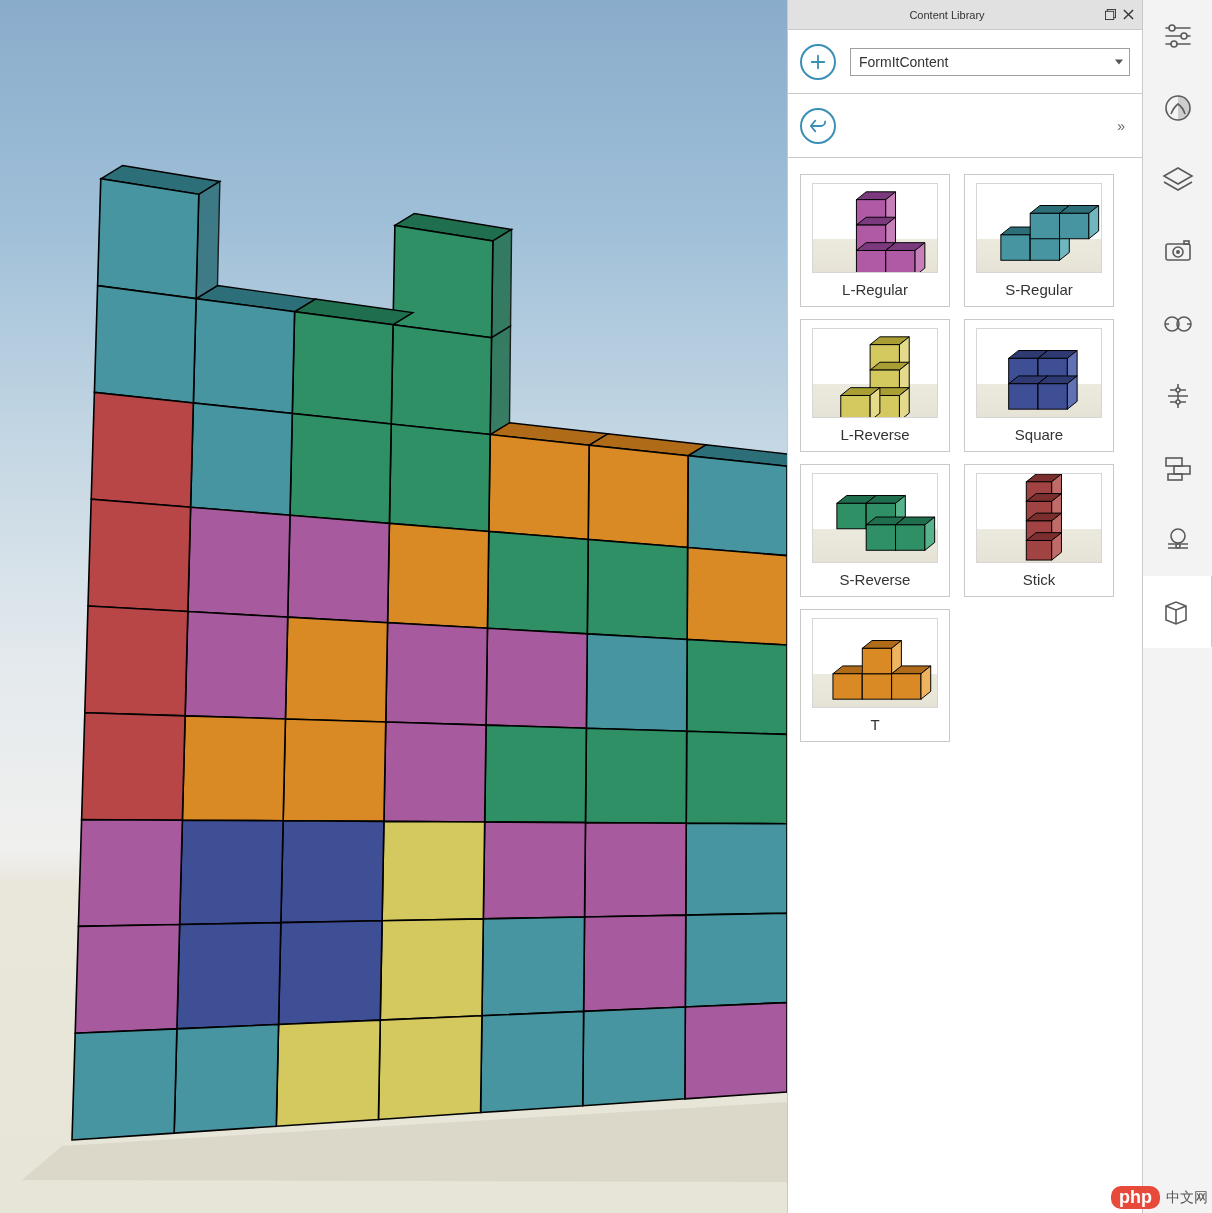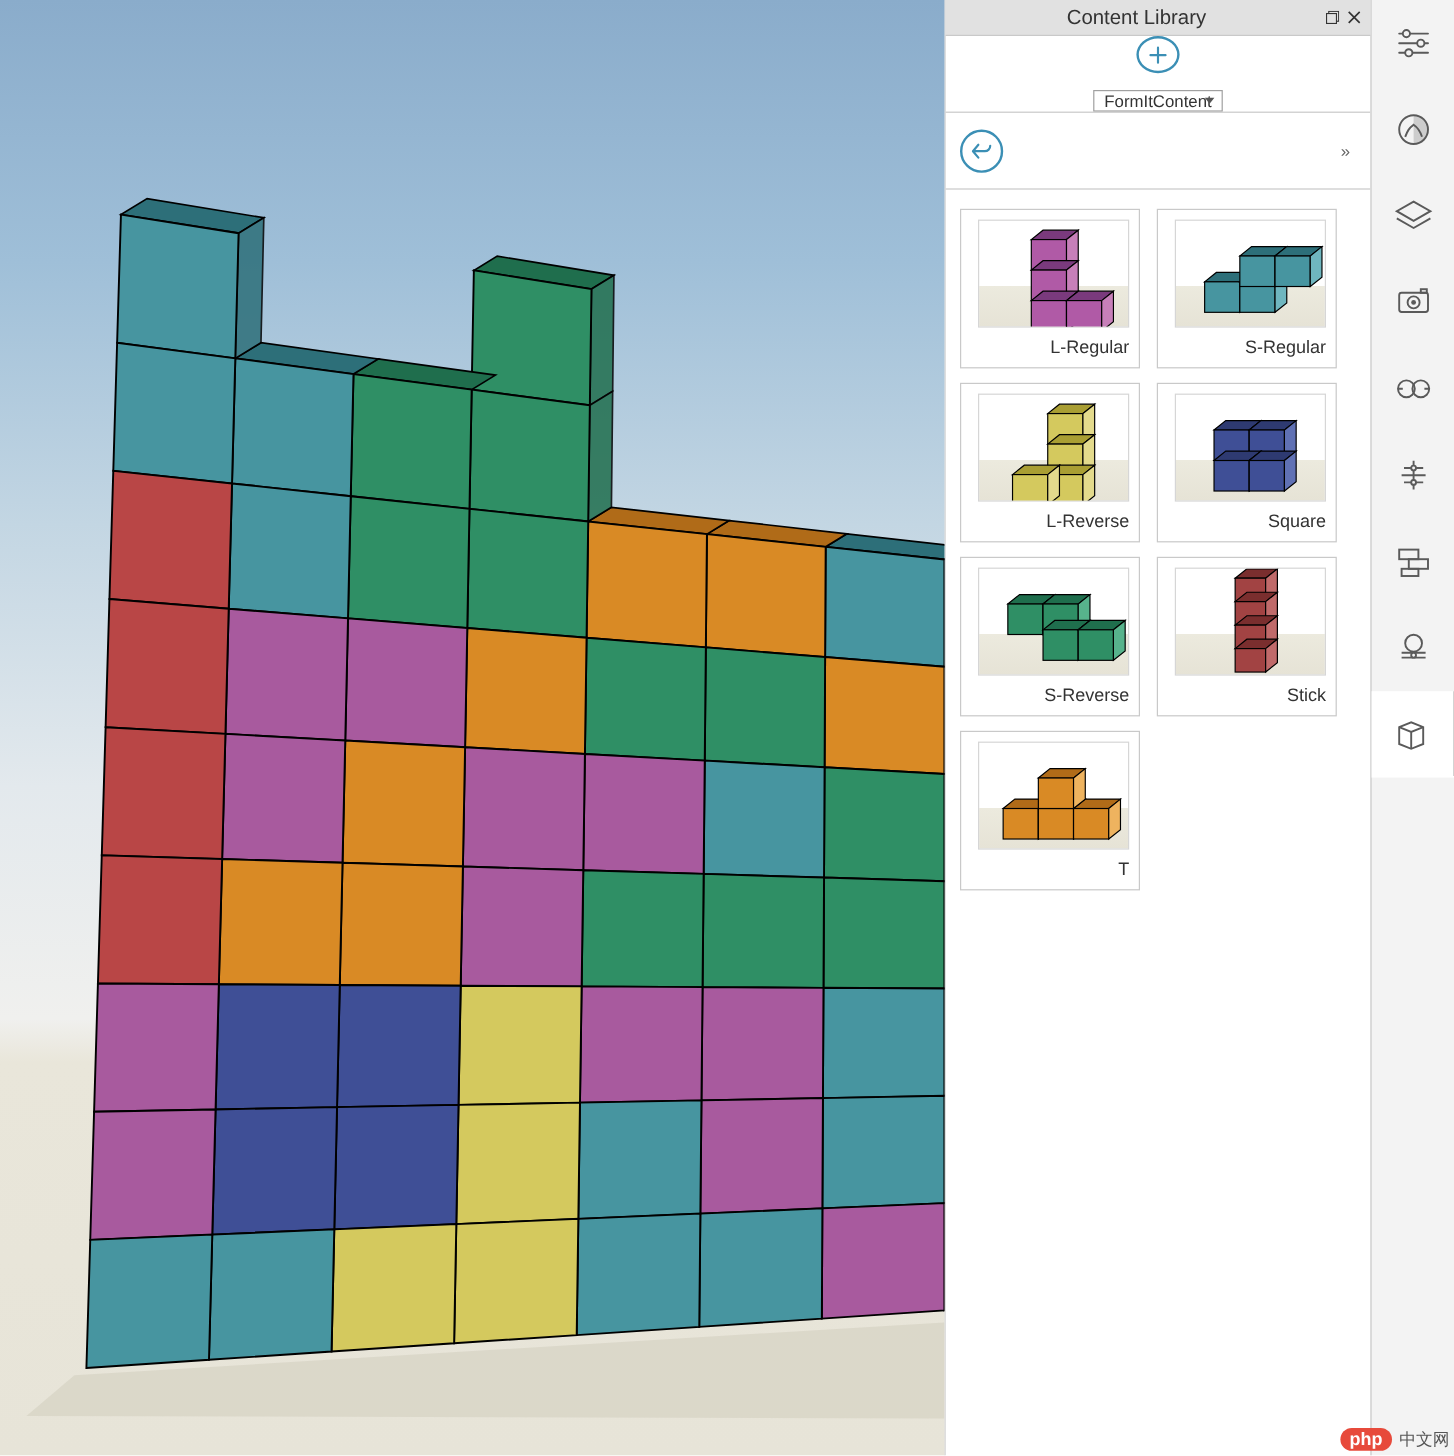--- a/index.html
+++ b/index.html
@@ -34,39 +34,38 @@
     border-bottom: 1px solid #c9c9c9;
     display: flex;
     align-items: center;
     padding: 0 6px;
     position: relative;
   }
   .panel-titlebar .title {
     flex: 1;
     text-align: center;
     color: #333;
-    font-size: 17px;
+    font-size: 11px;
   }
   .panel-titlebar .winbtn {
     width: 16px; height: 16px;
     display:flex; align-items:center; justify-content:center;
     color:#333; cursor:pointer;
     margin-left:2px;
   }
   .panel-titlebar .winbtn svg { width:11px; height:11px; }
 
   
   .panel-toolbar {
     height: 64px;
     display:flex;
     align-items:center;
     padding: 0 12px;
     gap: 14px;
     border-bottom: 1px solid #c9c9c9;
-    flex-direction: column;
   }
   .round-btn {
     width: 36px; height: 36px;
     border: 2px solid #3b8fb5;
     border-radius: 50%;
     display:flex; align-items:center; justify-content:center;
     color:#3b8fb5;
     cursor:pointer;
     background:#fff;
   }
@@ -118,21 +117,21 @@
     grid-template-columns: repeat(2, 150px);
     gap: 12px 14px;
     justify-content: start;
   }
   .lib-item {
     border:1px solid #c9c9c9;
     background:#fff;
     padding:8px;
     display:flex;
     flex-direction:column;
-    align-items:flex-end;
+    align-items:center;
     gap:8px;
     cursor:pointer;
   }
   .thumb {
     width:126px; height:90px;
     border:1px solid #d6d6d6;
     background: linear-gradient(to bottom, #ffffff 0%, #ffffff 62%, #eceade 62%, #e6e3d6 100%);
     display:flex; align-items:center; justify-content:center;
   }
   .thumb svg { width:100%; height:100%; }
@@ -156,21 +155,21 @@
   .rail-btn svg { width:32px; height:32px; stroke:#5a5a5a; fill:none; stroke-width:1.6; }
 
   
   .watermark {
     position:absolute; right:4px; bottom:4px;
     display:flex; align-items:center; gap:6px;
     font-size:14px; color:#555;
   }
   .watermark .pill {
     background:#e74a3b; color:#fff; font-weight:bold;
-    border-radius:10px; padding:1px 8px; font-size:15px;
+    border-radius:10px; padding:1px 8px; font-size:18px;
   }
 </style>
 </head>
 <body>
 
 <div class="app">
 
   <div class="viewport">
     <svg id="scene-svg" viewBox="0 0 787 1213">
         <polygon points="22,1180 787,1182 787,1102 62,1146" fill="#d9d6c8" opacity="0.9"></polygon>

